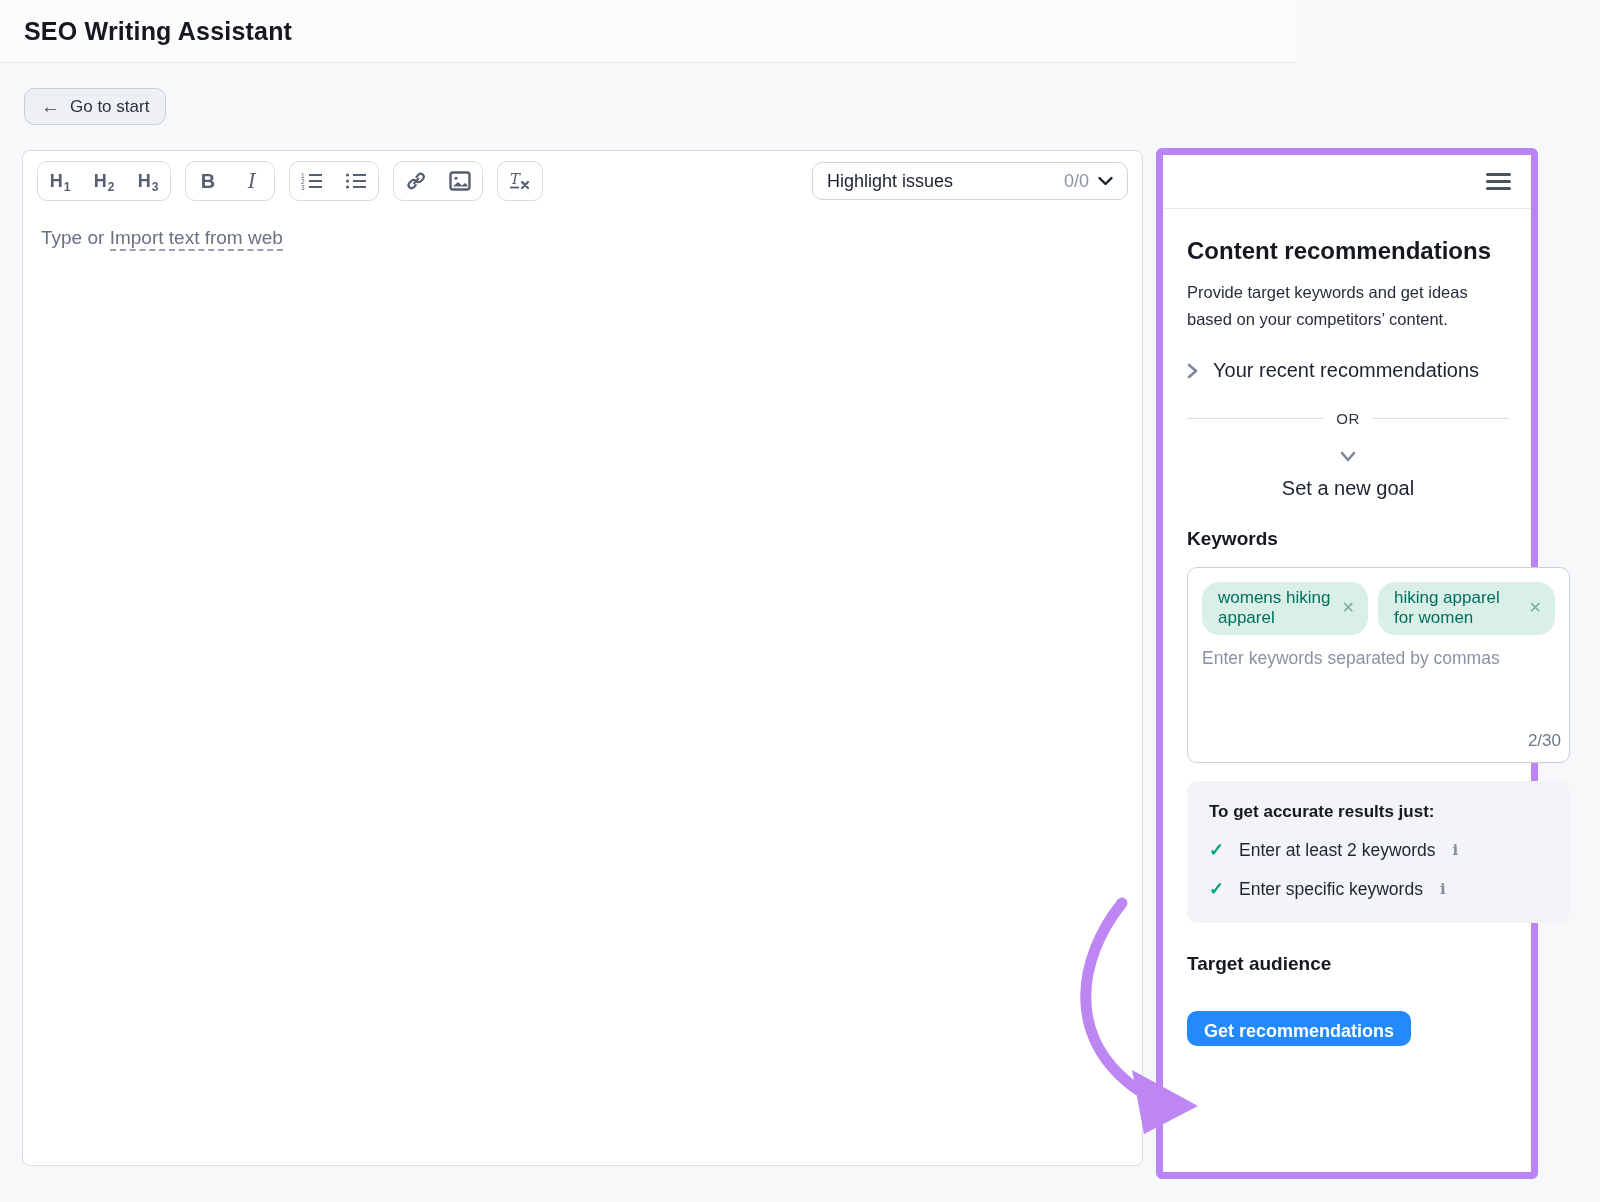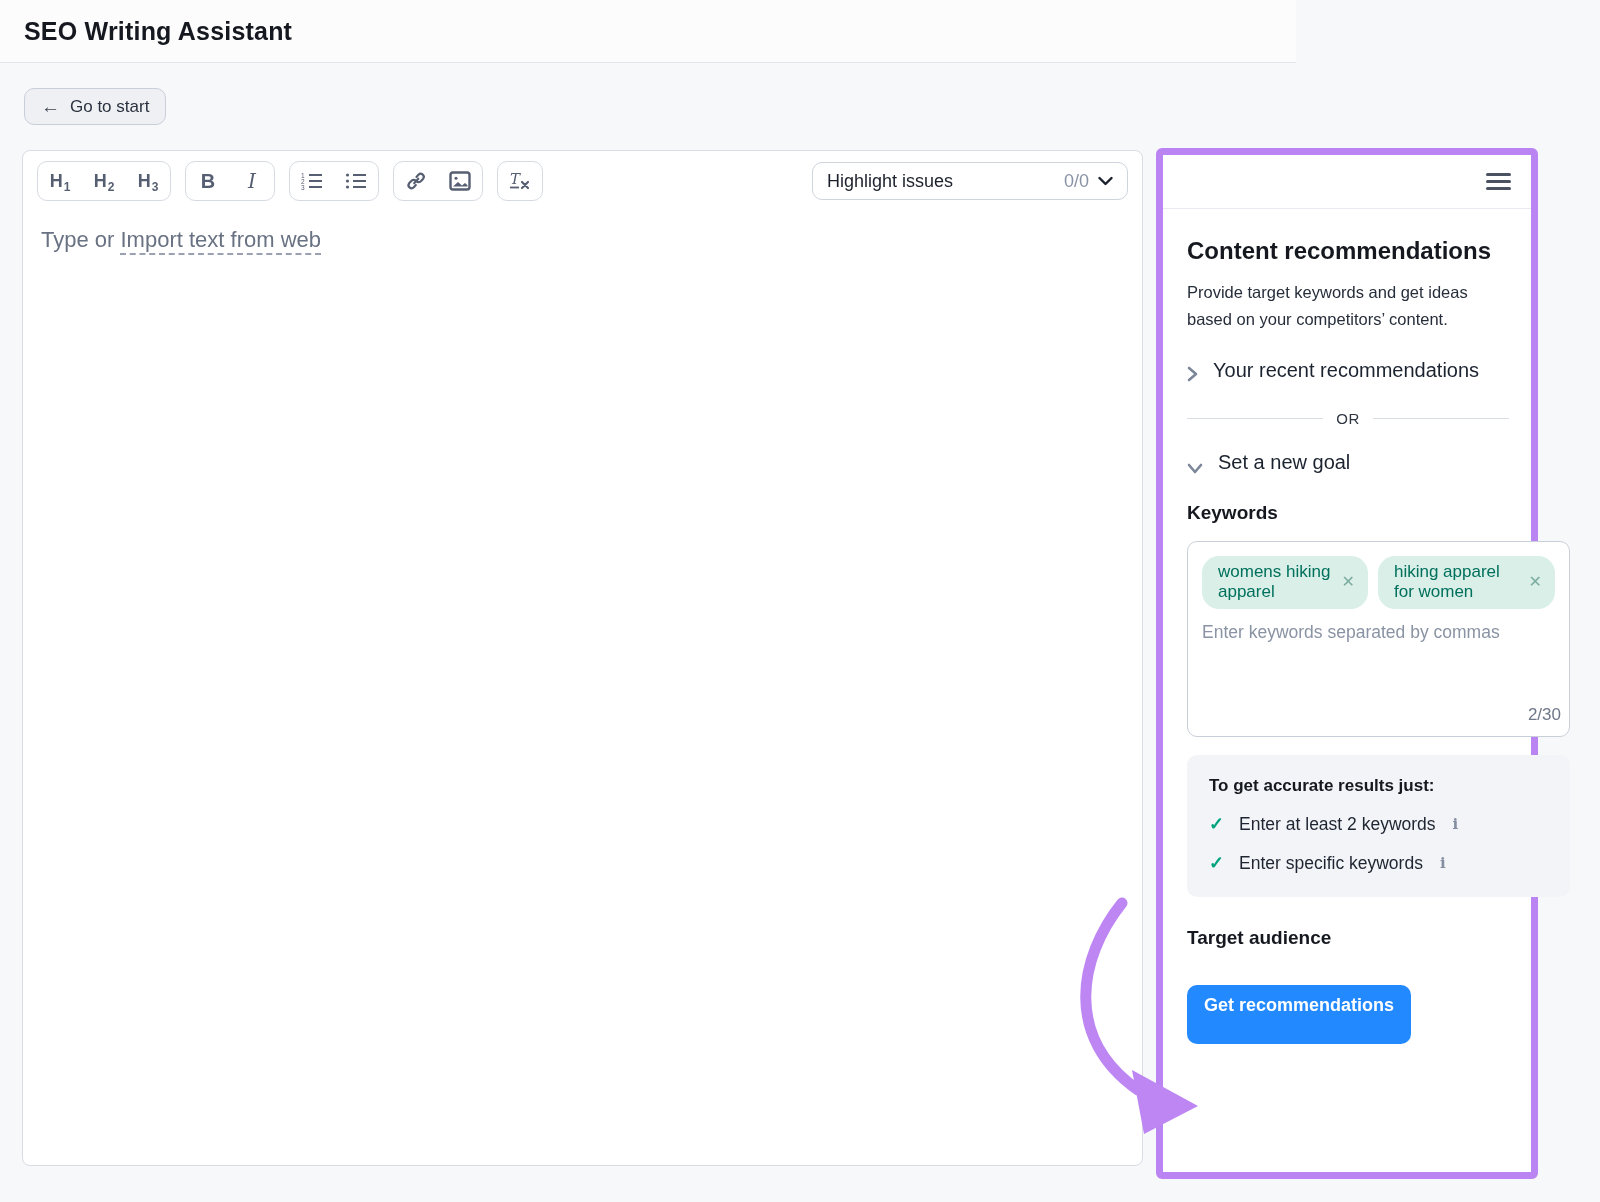--- a/index.html
+++ b/index.html
@@ -52,21 +52,21 @@
   .highlight-select {
     margin-left:auto; width:316px; height:38px;
     border:1px solid #cfd4dd; border-radius:10px;
     display:flex; align-items:center; padding:0 14px; cursor:pointer; background:#fff;
   }
   .highlight-select .hl-label { font-size:18px; color:#1b212c; }
   .highlight-select .hl-right { margin-left:auto; display:flex; align-items:center; gap:9px; }
   .highlight-select .hl-count { font-size:18px; color:#8a93a6; }
 
   .editor-body { padding:18px 18px; }
-  .editor-placeholder { font-size:22px; color:#697283; }
+  .editor-placeholder { font-size:19px; color:#697283; }
   .import-link {
     color:#697283; text-decoration:none; cursor:pointer;
     border-bottom:2px dashed #9aa2b1; padding-bottom:1px;
   }
 
   
   .reco-panel {
     position:absolute; left:1156px; top:148px; width:382px; height:1031px;
     background:#ffffff; border:7px solid #bb84f3; border-radius:6px;
   }
@@ -74,25 +74,25 @@
     height:54px; display:flex; align-items:center; justify-content:flex-end;
     padding:0 20px; border-bottom:1px solid #e8eaf0;
   }
   .hamburger { width:25px; cursor:pointer; }
   .hamburger span { display:block; height:3px; background:#4a5161; border-radius:2px; margin:4px 0; }
 
   .panel-content { padding:20px 22px 0 24px; }
   .panel-content h2 { font-size:24px; font-weight:bold; color:#15191f; margin:8px 0 14px; }
   .panel-desc { font-size:16.5px; line-height:1.65; color:#272e3b; max-width:370px; }
 
-  .disclosure { display:flex; align-items:flex-end; gap:15px; cursor:pointer; }
+  .disclosure { display:flex; align-items:center; gap:15px; cursor:pointer; }
   .disclosure .chev { display:flex; color:#7c8699; }
   .disclosure .dis-label { font-size:20px; color:#1c2330; }
   .disclosure.recent { margin-top:26px; }
-  .disclosure.goal { margin-top:18px; }
+  .disclosure.goal { margin-top:18px;flex-direction:column; }
 
   .or-divider { display:flex; align-items:center; gap:13px; margin:28px 0 24px;text-align:center; }
   .or-divider .line { flex:1; height:1px; background:#d9dde4; }
   .or-divider .or-text { font-size:15px; color:#2e3540; letter-spacing:.5px; }
 
   .kw-label { font-size:19px; font-weight:bold; color:#15191f; margin-top:28px; }
 
   .kw-box {
     position:relative; margin-top:17px; width:383px; height:196px;
     border:1px solid #c9cfd9; border-radius:10px; background:#fff;
@@ -126,21 +126,21 @@
     margin-top:18px; width:383px; height:41px;
     border:1px solid #c8ced8; border-radius:9px; background:#fff;
     display:flex; align-items:center; padding:0 14px; cursor:pointer;
   }
   .ta-select .ta-value { font-size:18px; color:#1b212c; }
   .ta-select .chev { margin-left:auto; color:#2a3140; display:flex; }
 
   .cta-btn {
     margin-top:36px; display:inline-block;
     background:#2289ff; color:#fff; border:none; border-radius:10px;
-    font-size:18px; font-weight:bold; padding:10px 17px 28px; cursor:pointer;
+    font-size:18px; font-weight:bold; padding:10px 17px 4px; cursor:pointer;
     font-family:"Liberation Sans", sans-serif;
   }
 
   
   .anno-arrow { position:absolute; left:1030px; top:880px; z-index:6; pointer-events:none; }
 </style>
 </head>
 <body>
 
 <header class="app-header">

